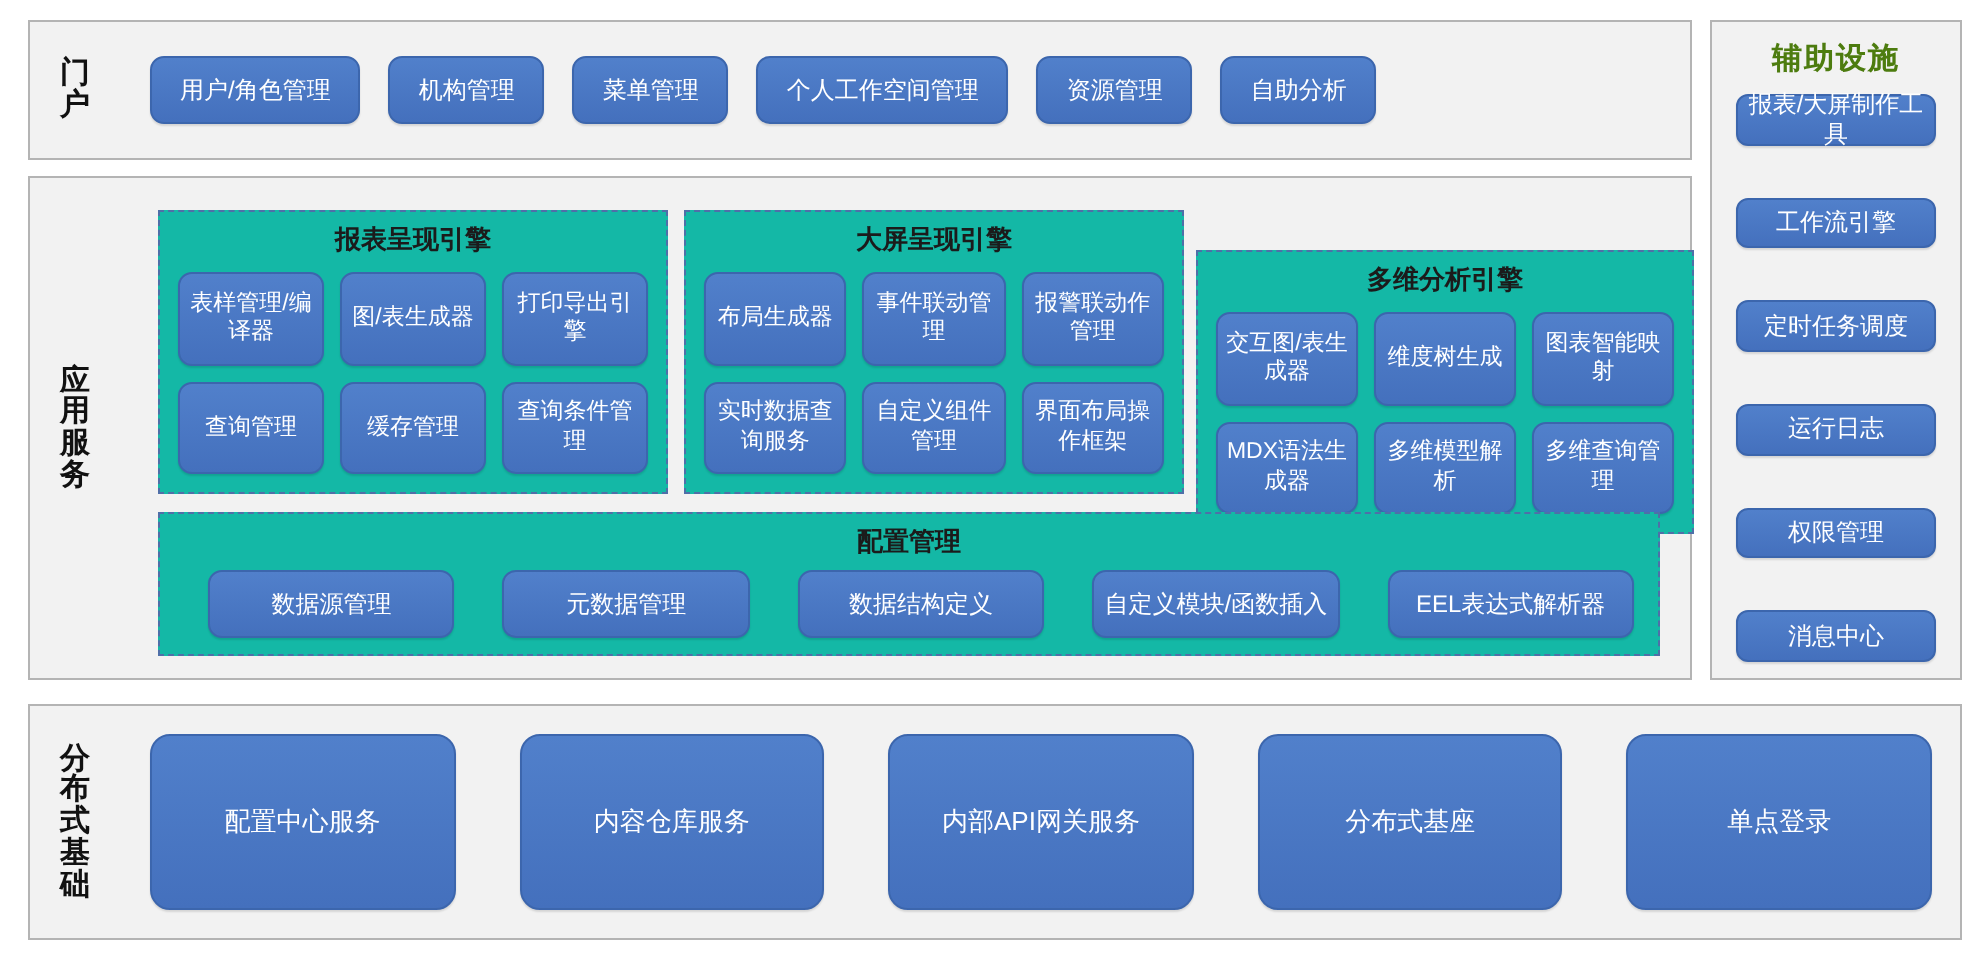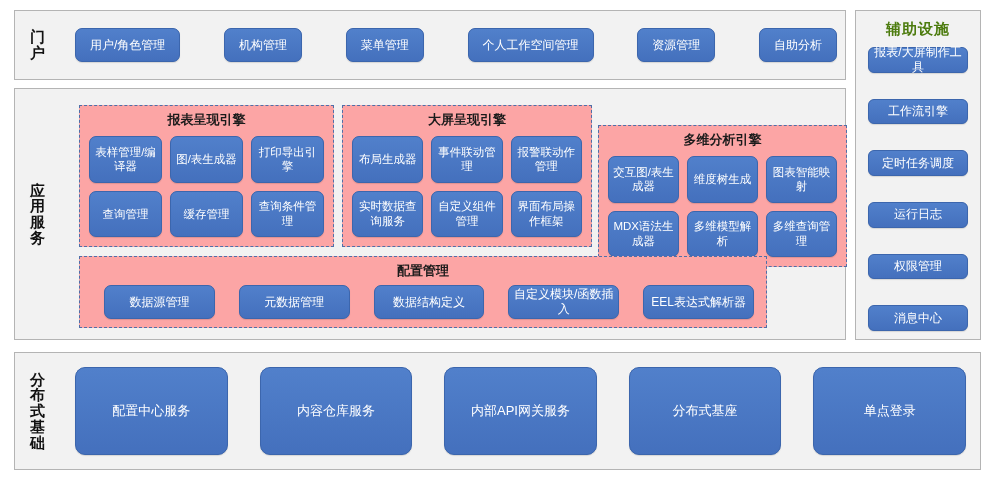--- a/index.html
+++ b/index.html
@@ -46,55 +46,55 @@
     line-height:1.25;
     padding:2px 4px;
     box-shadow:0 1px 1px rgba(0,0,0,.12);
   }
   .btn.sm{font-size:11.5px;border-radius:6px;}
   .btn.lg{font-size:13px;border-radius:9px;}
 
   
   .group{
     position:absolute;
-    background:#fca5a5;
+    background:#14b8a6;
     border:1px dashed #4f6fa8;
     box-sizing:border-box;
   }
   .group-title{
     position:absolute;left:0;right:0;top:5px;
     text-align:center;
     font-size:13px;
     font-weight:bold;
     color:#1b1b1b;
   }
 
   
   #portal-panel{left:14px;top:10px;width:832px;height:70px;}
   #portal-buttons{position:absolute;left:60px;top:0;right:8px;bottom:0;
-    display:flex;align-items:center;gap:14px;justify-content:space-between;}
+    display:flex;align-items:center;gap:14px;}
   #portal-buttons .btn{height:34px;flex:0 0 auto;padding:0 14px;}
 
   
   #aux-panel{left:855px;top:10px;width:126px;height:330px;}
   #aux-title{
     position:absolute;left:0;right:0;top:9px;text-align:center;
     font-size:15px;font-weight:bold;color:#4d7c0f;letter-spacing:1px;
   }
   #aux-list{position:absolute;left:12px;right:12px;top:36px;bottom:8px;
     display:flex;flex-direction:column;gap:26px;}
   #aux-list .btn{flex:1 1 0;min-height:0;font-size:12px;}
 
   
   #app-panel{left:14px;top:88px;width:832px;height:252px;}
 
   #grp-report{left:64px;top:16px;width:255px;height:142px;}
   #grp-screen{left:327px;top:16px;width:250px;height:142px;}
   #grp-olap{left:583px;top:16px;width:249px;height:142px;margin-top:20px;}
-  #grp-config{left:64px;top:167px;width:688px;height:72px;}
+  #grp-config{left:64px;top:167px;width:751px;height:72px;}
 
   .grid3{
     position:absolute;left:9px;right:9px;top:30px;bottom:9px;
     display:grid;
     grid-template-columns:repeat(3,1fr);
     grid-template-rows:repeat(2,1fr);
     gap:8px 8px;
   }
   .grid3 .btn{font-size:11.5px;}
 

